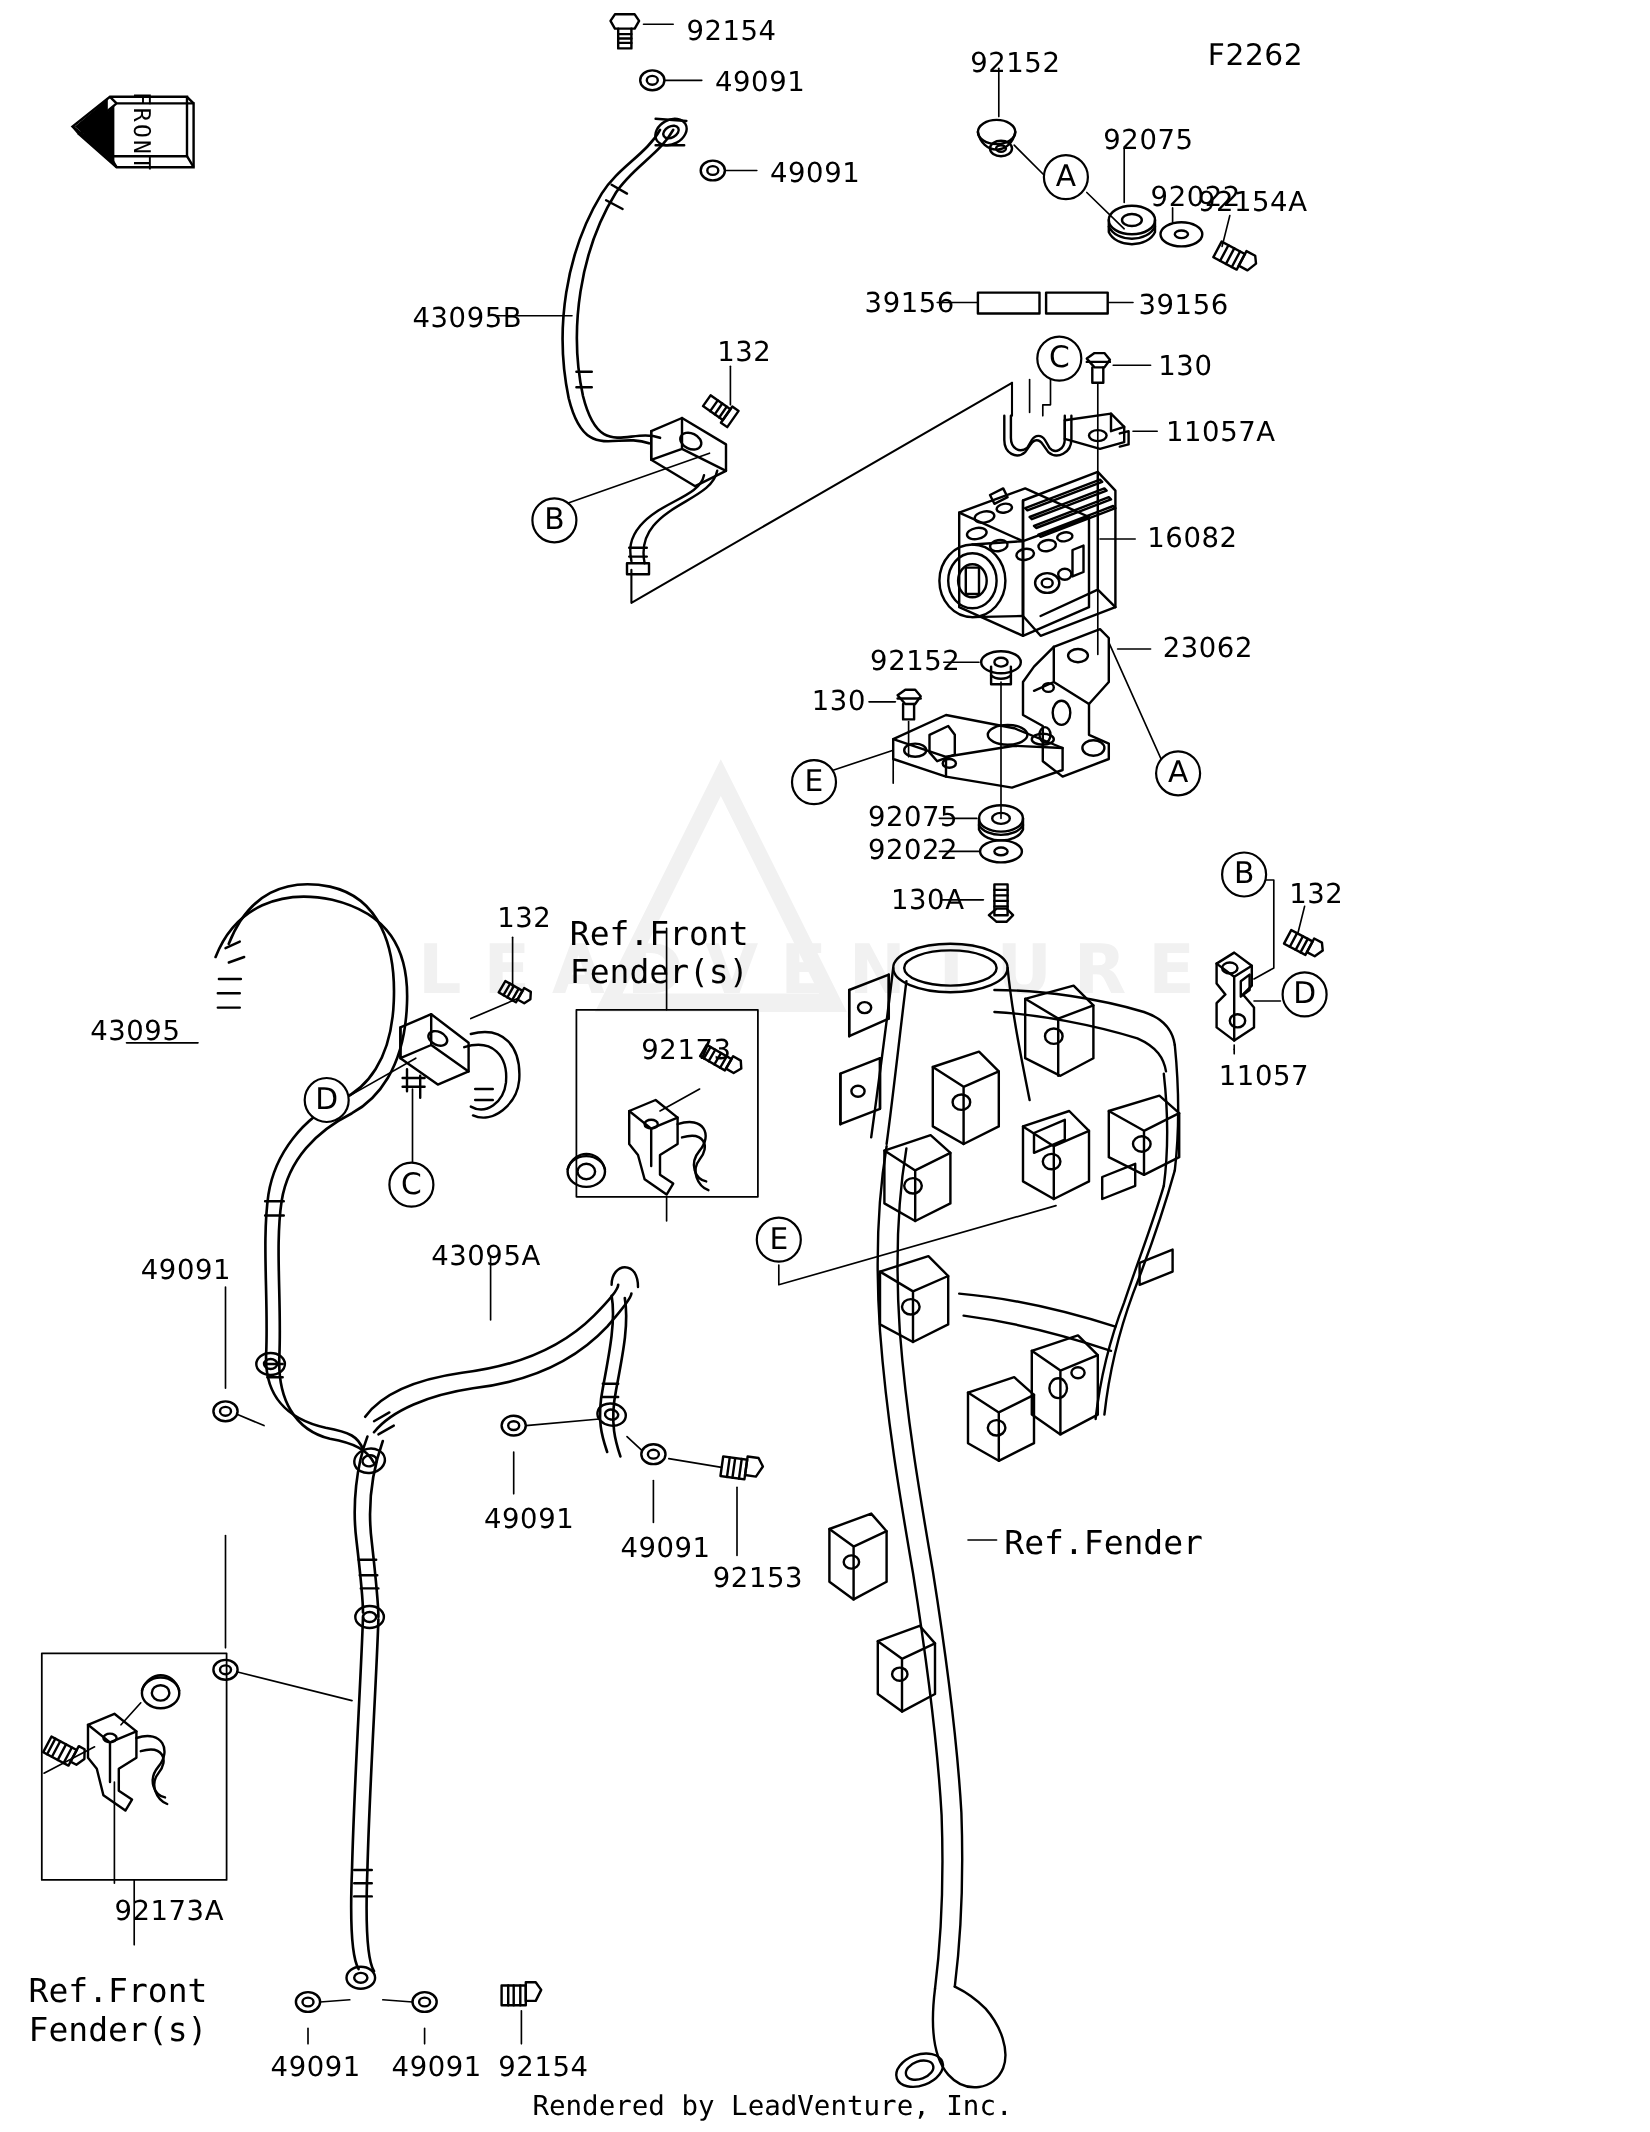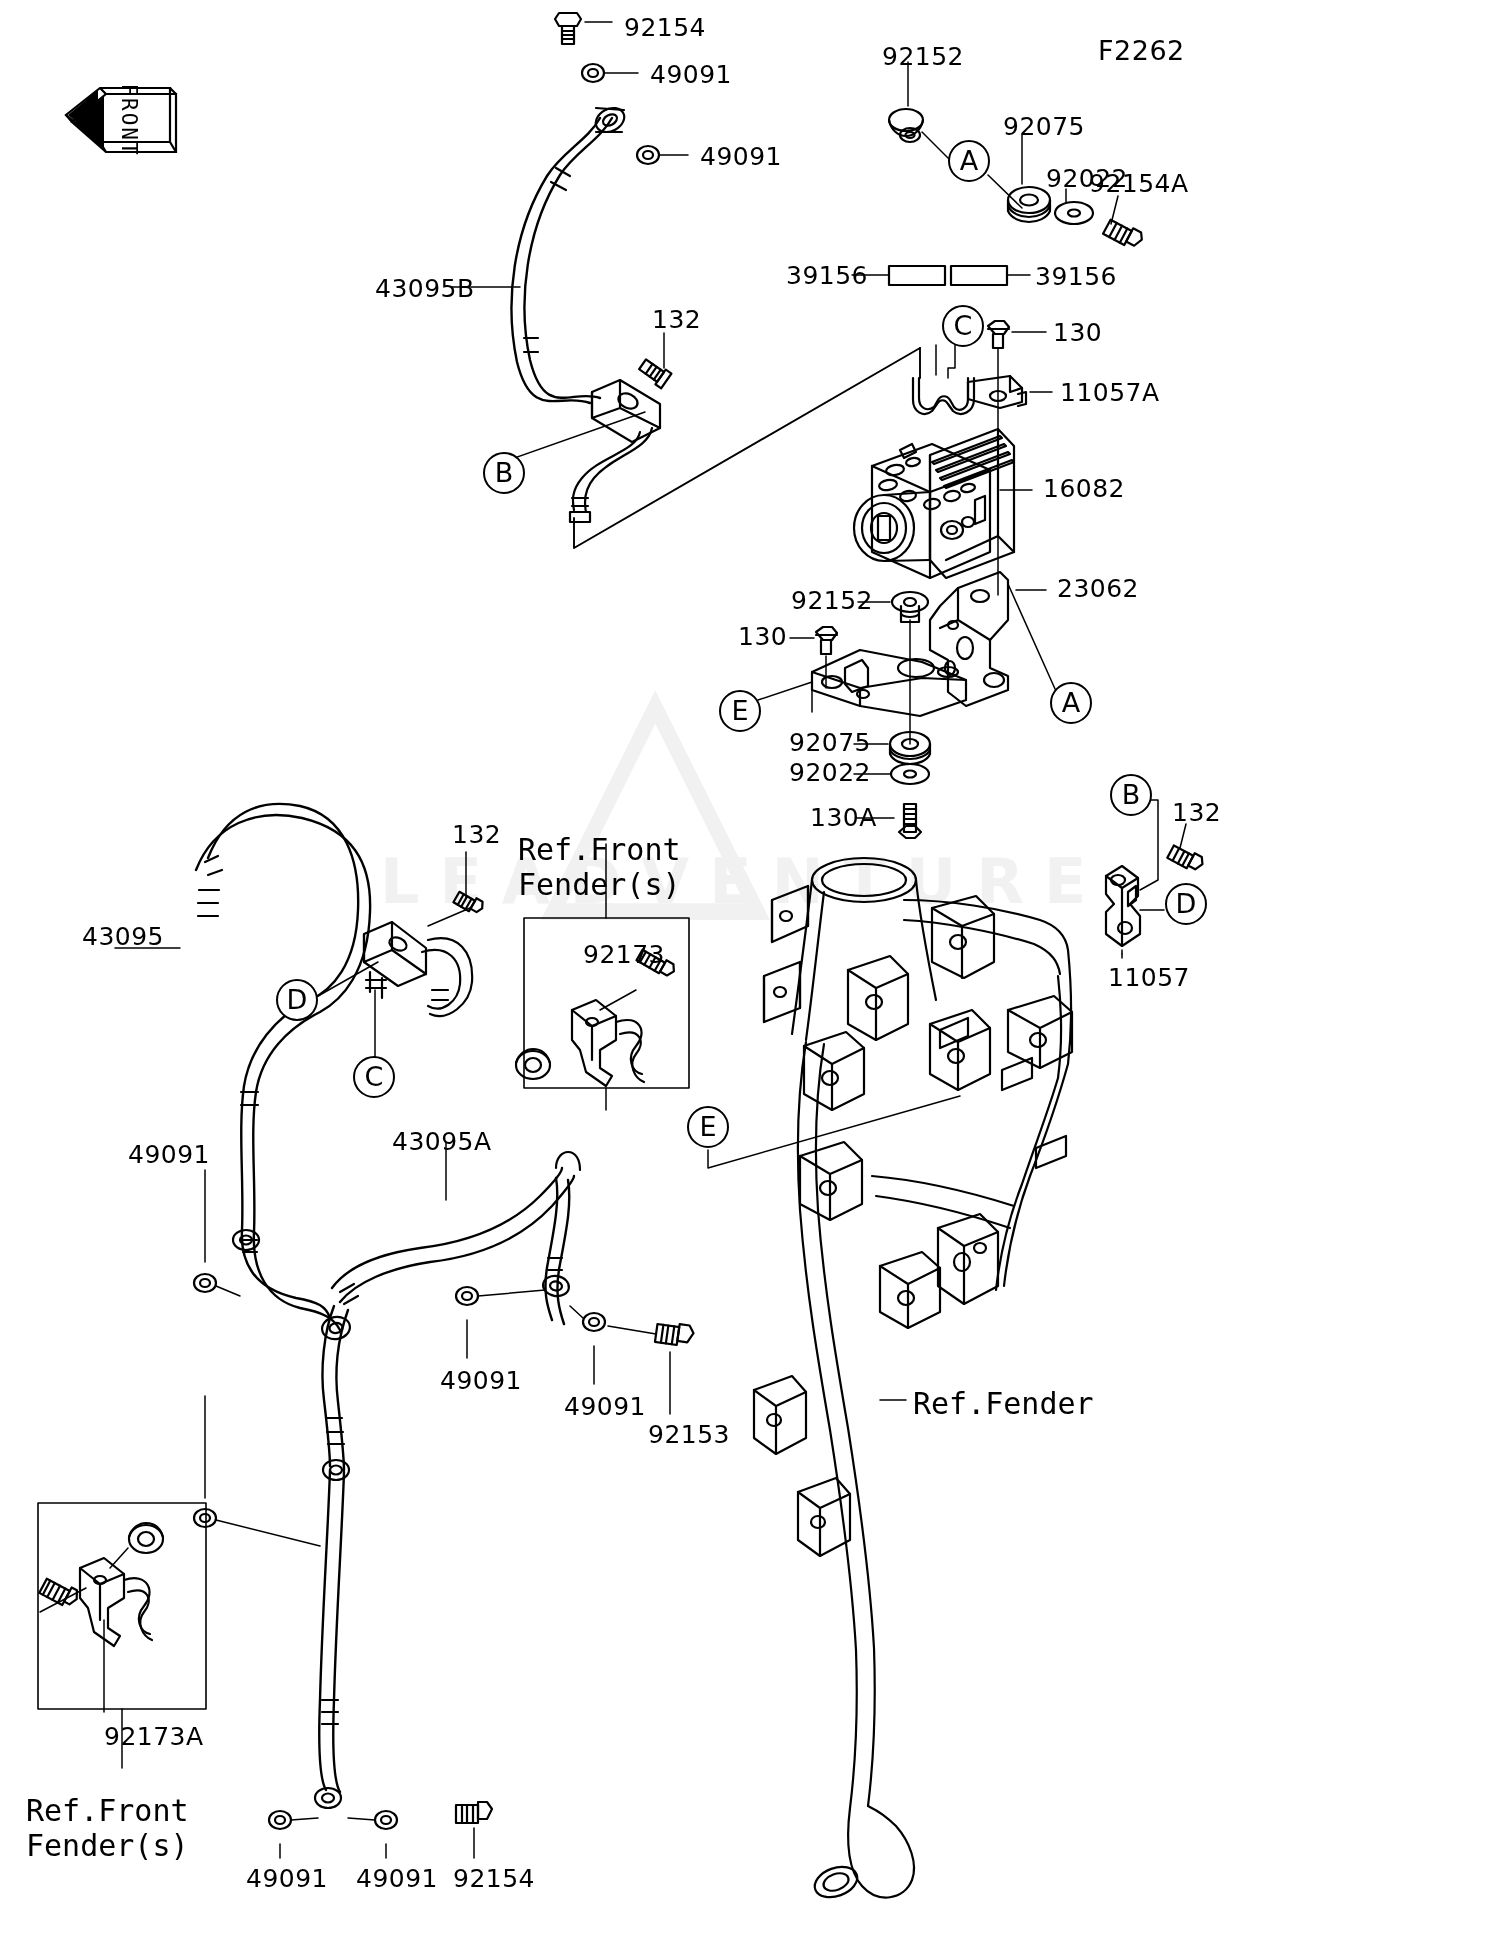--- a/index.html
+++ b/index.html
@@ -611,14 +611,15 @@
   <div class="circmark" style="left:483px;  top:452px;">B</div>
   <div class="circmark" style="left:942px;  top:305px;">C</div>
   <div class="circmark" style="left:1050px; top:682px;">A</div>
   <div class="circmark" style="left:719px;  top:690px;">E</div>
   <div class="circmark" style="left:1110px; top:774px;">B</div>
   <div class="circmark" style="left:1165px; top:883px;">D</div>
   <div class="circmark" style="left:276px;  top:979px;">D</div>
   <div class="circmark" style="left:353px;  top:1056px;">C</div>
   <div class="circmark" style="left:687px;  top:1106px;">E</div>
 
+  <div class="footer" style="left:484px; top:1900px;">Rendered by LeadVenture, Inc.</div>
 
 </div>
 
 </body></html>

